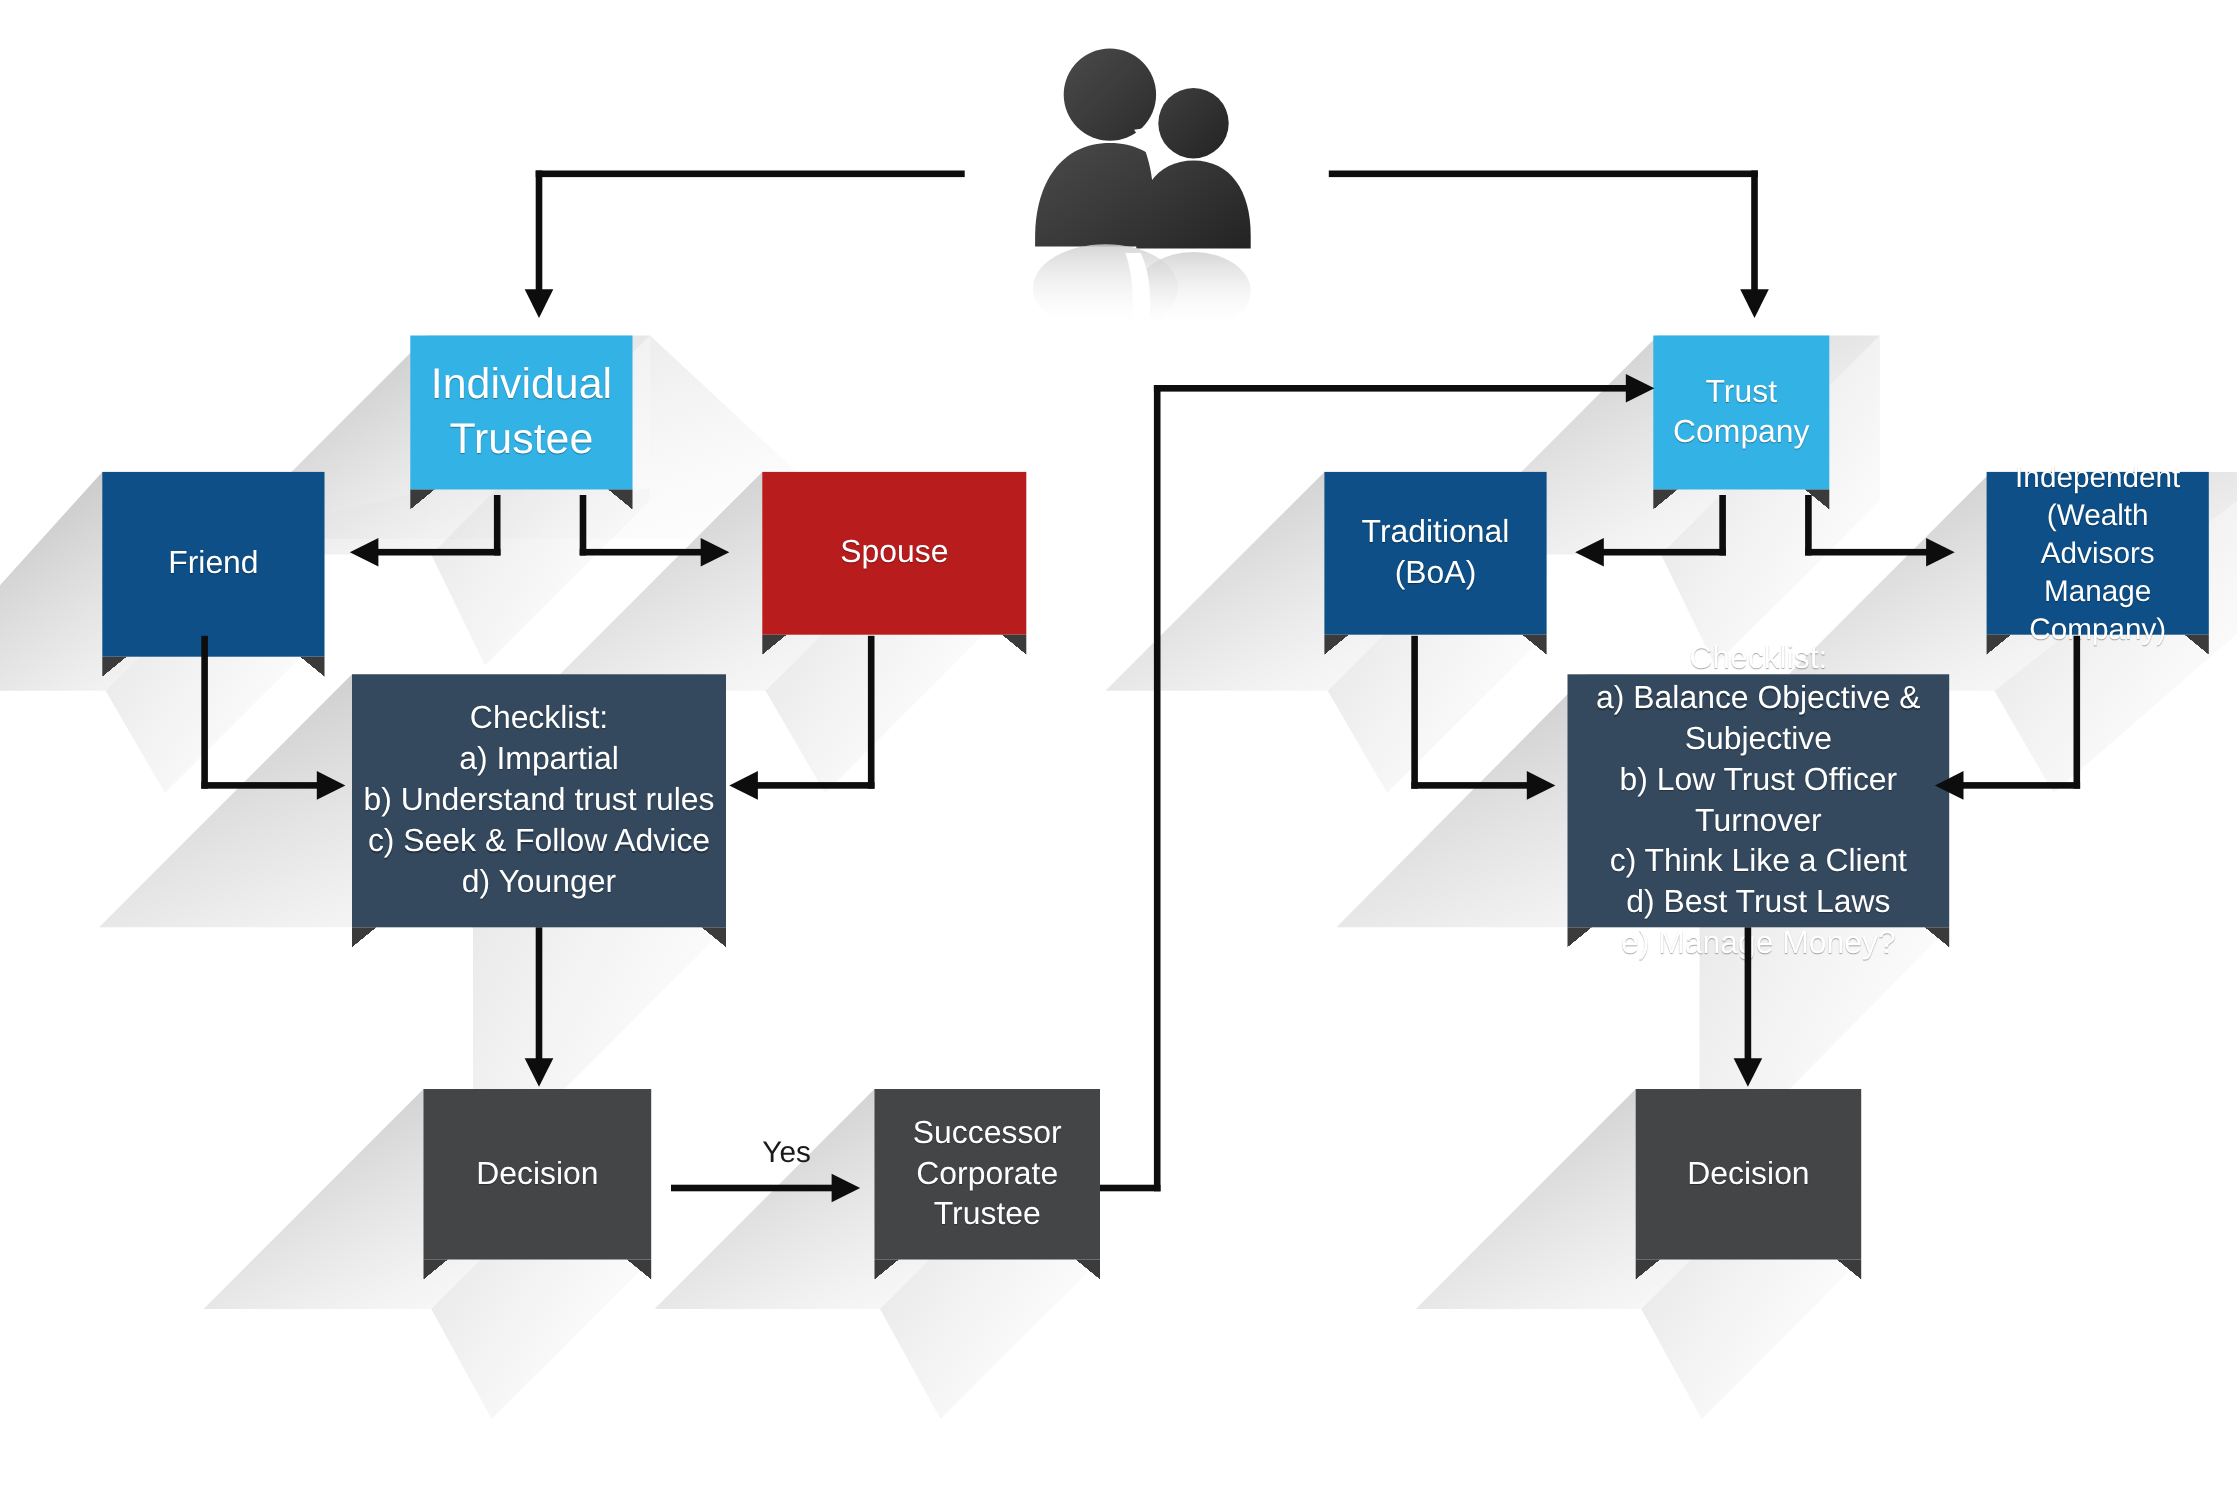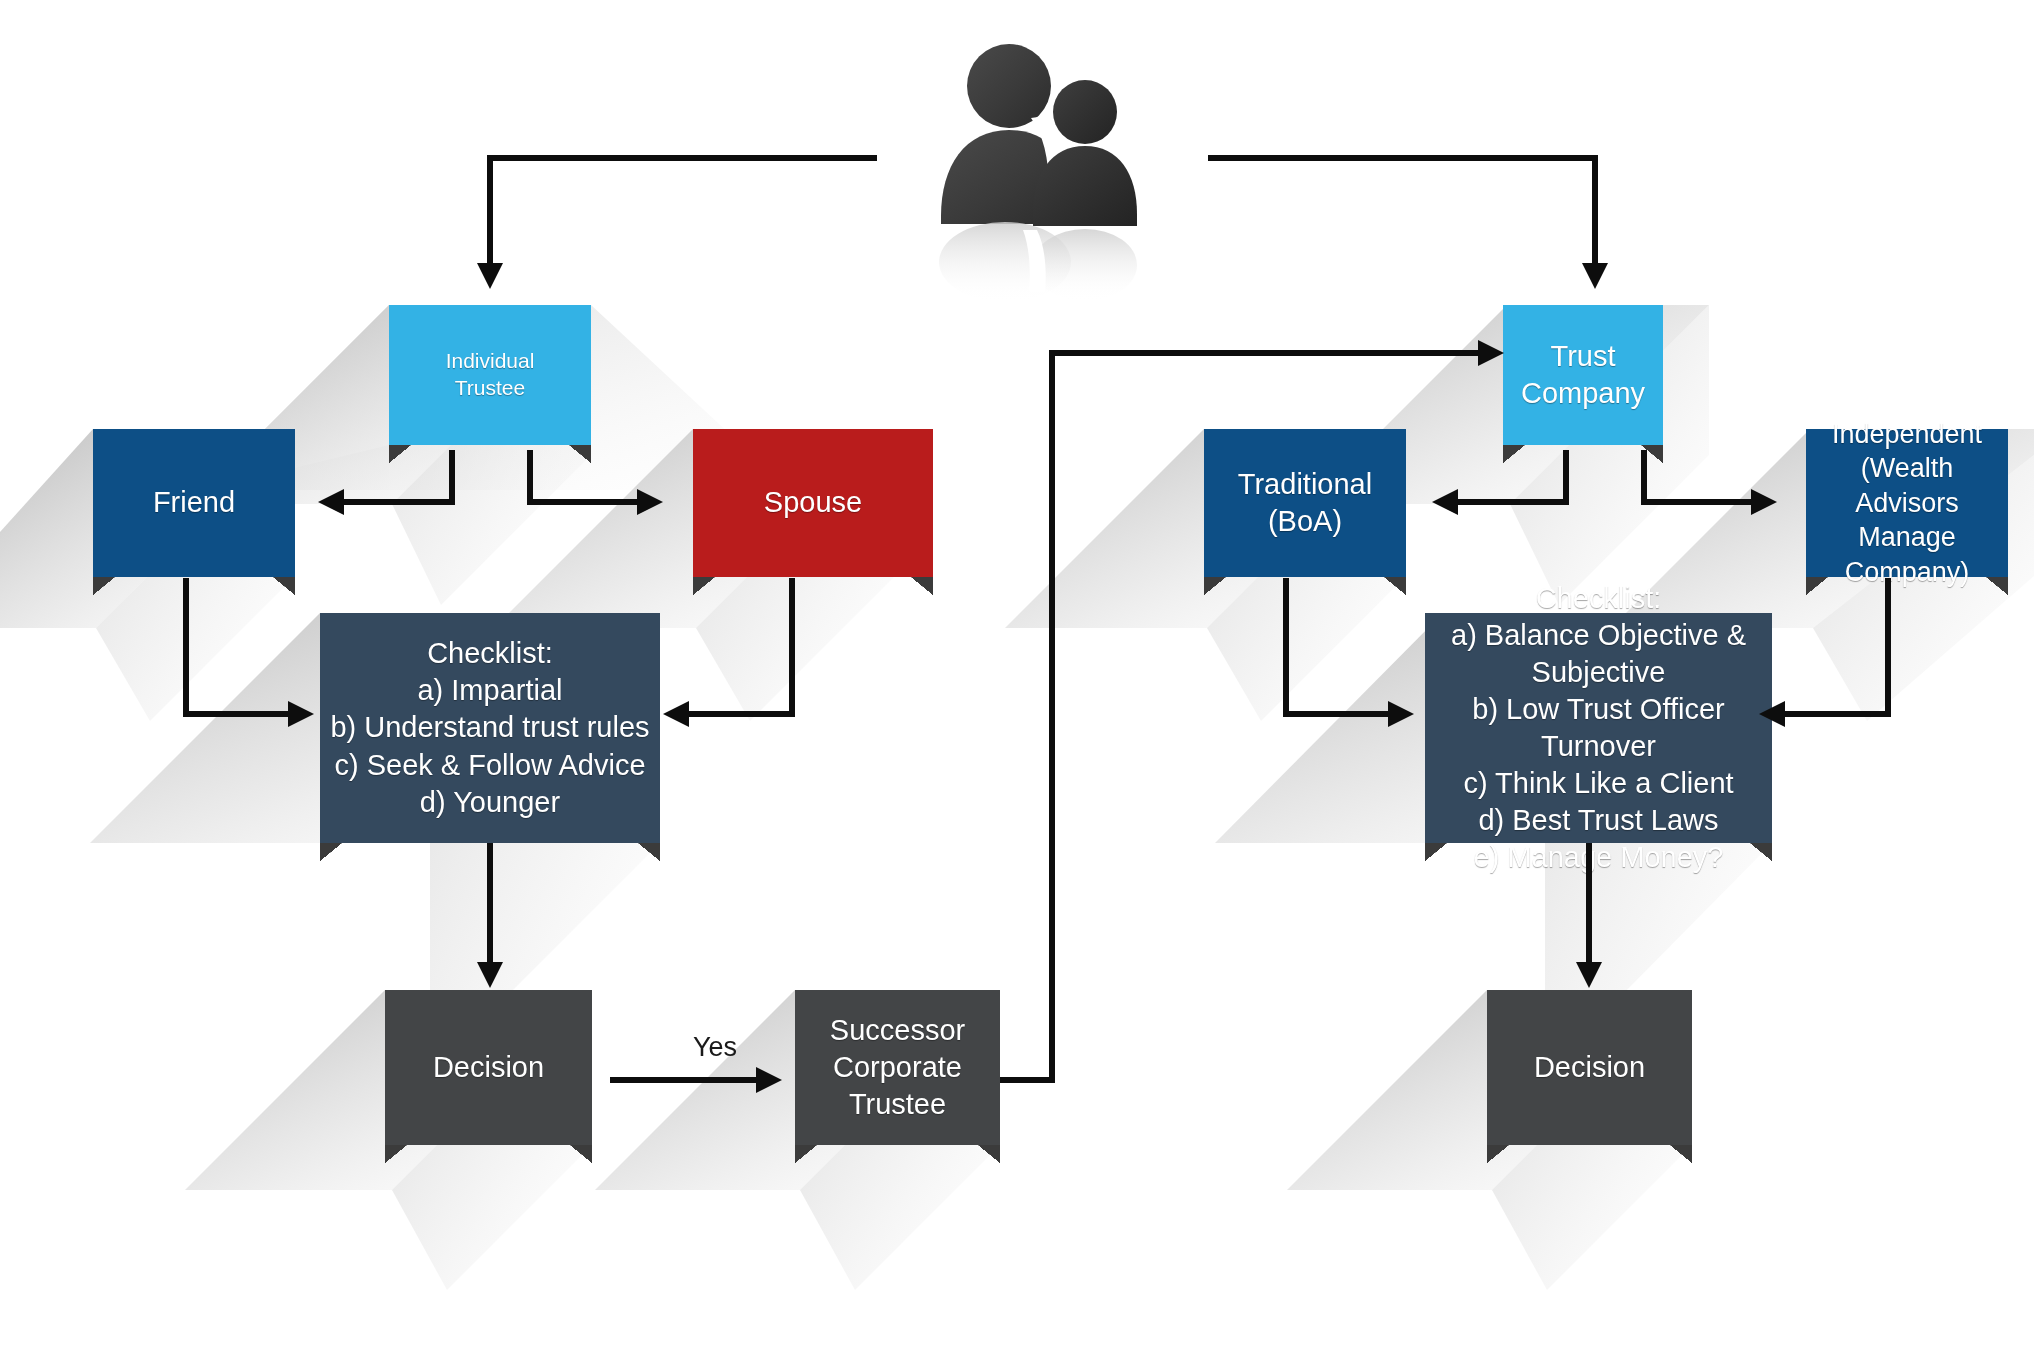--- a/index.html
+++ b/index.html
@@ -207,35 +207,35 @@
   <div class="hline" style="left:1283px;top:711px;width:109px;"></div>
   <div class="arr arr-right" style="left:1388px;top:701px;"></div>
 
   <div class="vline" style="left:1885px;top:578px;height:139px;"></div>
   <div class="hline" style="left:1784px;top:711px;width:107px;"></div>
   <div class="arr arr-left" style="left:1759px;top:701px;"></div>
 
   <div class="vline" style="left:1586px;top:843px;height:123px;"></div>
   <div class="arr arr-down" style="left:1576px;top:962px;"></div>
 
-  <div class="node" style="left:389px;top:305px;width:202px;height:140px;background:#33b2e5;font-size:21px;">
+  <div class="node" style="left:373px;top:305px;width:202px;height:140px;background:#33b2e5;font-size:39px;">
     <span class="lbl">Individual
 Trustee</span>
     <span class="foot-l"></span>
     <span class="foot-r"></span>
   </div>
 
   <div class="node" style="left:1503px;top:305px;width:160px;height:140px;background:#33b2e5;font-size:29px;">
     <span class="lbl">Trust
 Company</span>
     <span class="foot-l"></span>
     <span class="foot-r"></span>
   </div>
 
-  <div class="node" style="left:93px;top:429px;width:202px;height:148px;background:#0d4f86;font-size:29px;">
+  <div class="node" style="left:93px;top:429px;width:202px;height:168px;background:#0d4f86;font-size:29px;">
     <span class="lbl">Friend</span>
     <span class="foot-l"></span>
     <span class="foot-r"></span>
   </div>
 
   <div class="node" style="left:693px;top:429px;width:240px;height:148px;background:#b91c1c;font-size:29px;">
     <span class="lbl">Spouse</span>
     <span class="foot-l"></span>
     <span class="foot-r"></span>
   </div>

